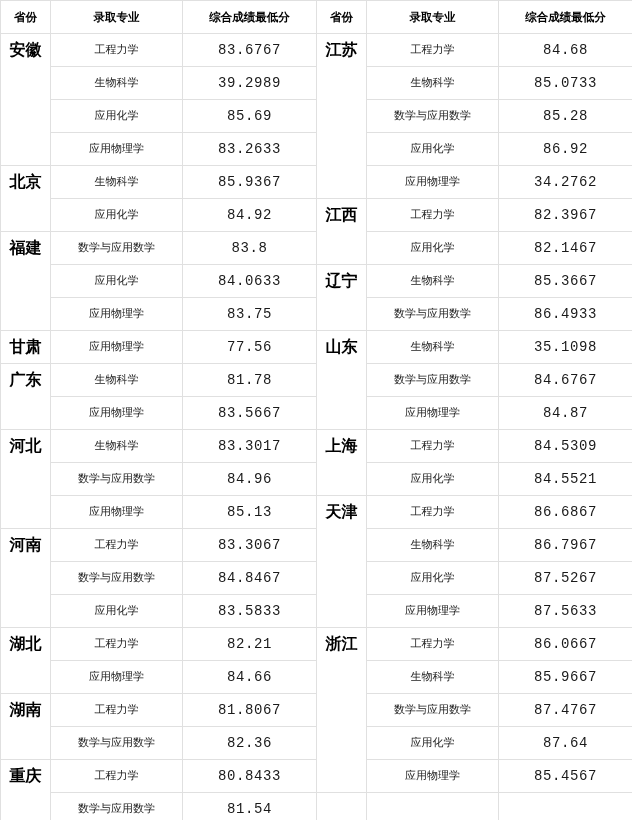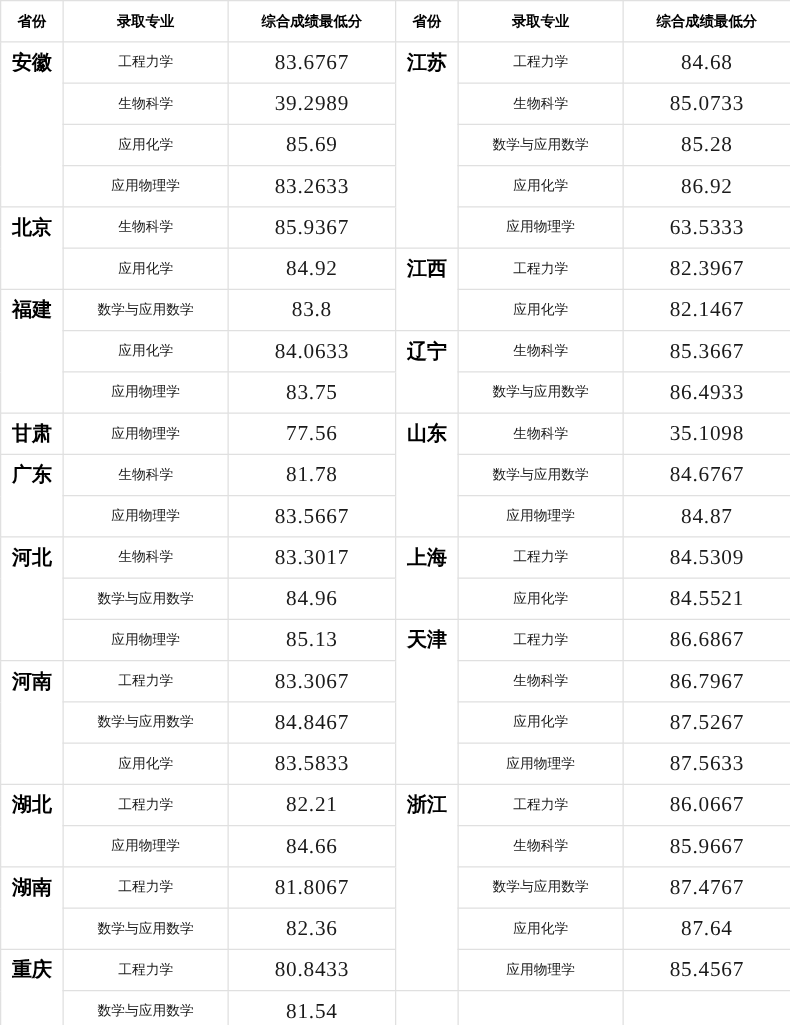--- a/index.html
+++ b/index.html
@@ -62,23 +62,23 @@
     margin-left: 34px;
   }
   table.score-table td.prov-cell {
     font-weight: bold;
     color: #000000;
     vertical-align: top;
     padding-top: 9px;
     font-size: 16px;
   }
   table.score-table td.score-cell {
-    font-family: Liberation Serif, serif;
+    font-family: Liberation Mono, monospace;
     letter-spacing: 0.6px;
-    font-size: 17px;
+    font-size: 14px;
   }
   table.score-table td.blank-cell {
     border-left: 1px solid #e0e0e0;
     border-right: 1px solid #e0e0e0;
     border-top: 1px solid #e0e0e0;
     border-bottom: 1px solid #e0e0e0;
   }
 </style>
 </head>
 <body>
@@ -237,21 +237,21 @@
           <tr>
             <td class="major-cell">数学与应用数学</td>
             <td class="score-cell">85.28</td>
           </tr>
           <tr>
             <td class="major-cell">应用化学</td>
             <td class="score-cell">86.92</td>
           </tr>
           <tr>
             <td class="major-cell">应用物理学</td>
-            <td class="score-cell">63.5333</td>
+            <td class="score-cell">34.2762</td>
           </tr>
           <tr>
             <td class="prov-cell" rowspan="2">江西</td>
             <td class="major-cell">工程力学</td>
             <td class="score-cell">82.3967</td>
           </tr>
           <tr>
             <td class="major-cell">应用化学</td>
             <td class="score-cell">82.1467</td>
           </tr>

